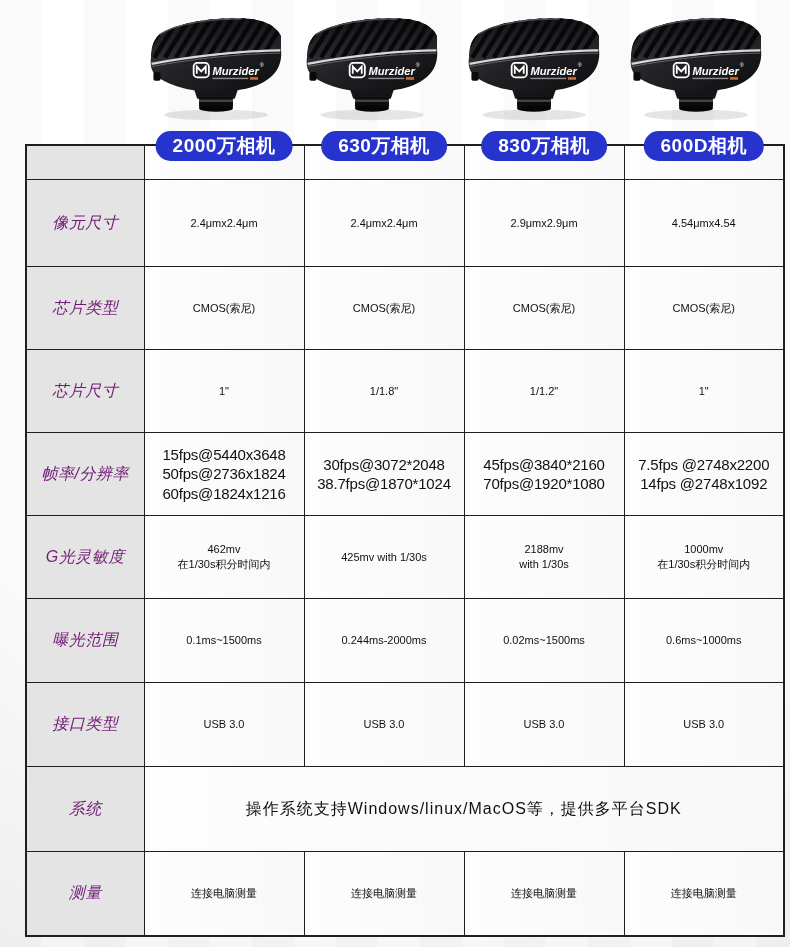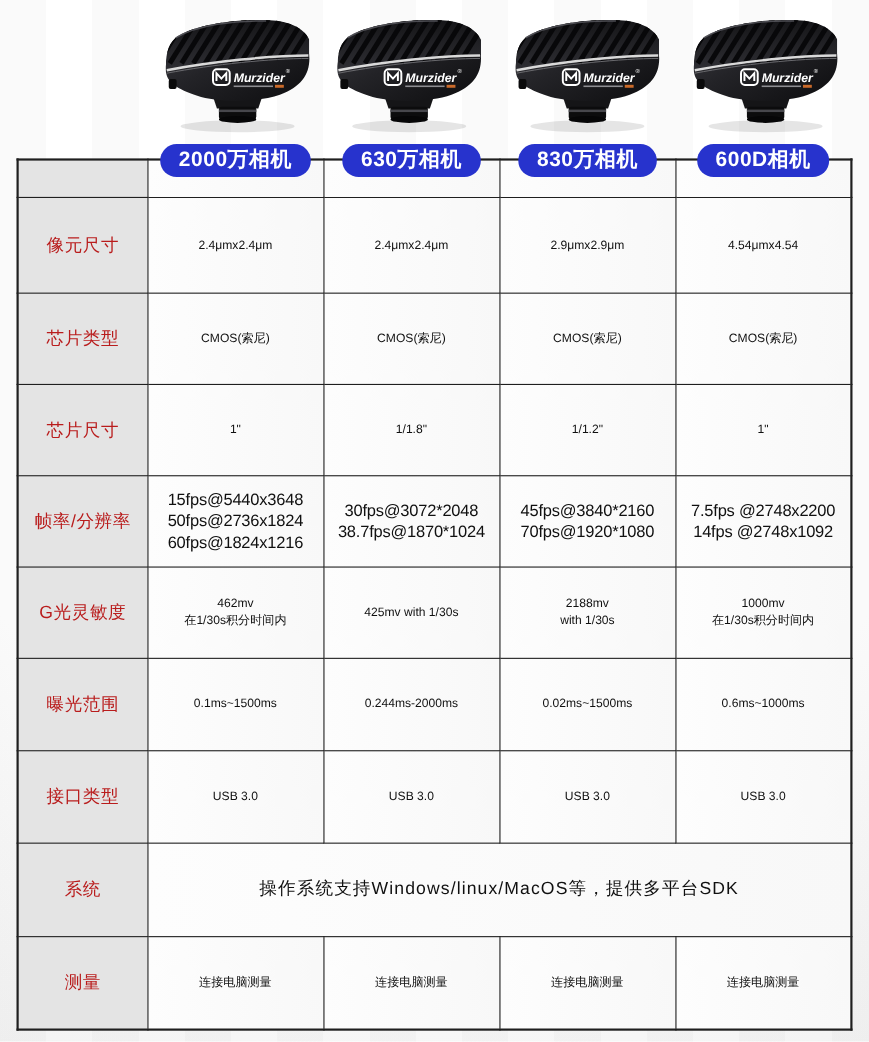--- a/index.html
+++ b/index.html
@@ -25,36 +25,36 @@
   .cameras{position:absolute;top:10px;left:0;width:630px;height:128px;}
   .camera{position:absolute;width:152px;height:114px;}
   .camera.c1{left:140px;}
   .camera.c2{left:296px;}
   .camera.c3{left:458px;}
   .camera.c4{left:620px;}
   .camera svg{width:100%;height:100%;display:block;}
 
   
   table.comparison{
-    position:absolute;left:15px;top:144px;width:760px;
+    position:absolute;left:25px;top:144px;width:760px;
     border-collapse:collapse;table-layout:fixed;
     background:transparent;
     padding-left:18px;
   }
   table.comparison col.lab{width:118px;}
   table.comparison col.val{width:160px;}
   table.comparison td{
     border:1px solid var(--border);
     text-align:center;vertical-align:middle;
     overflow:visible;
   }
   table.comparison{border:2px solid var(--border);}
   td.label-cell{
     background:var(--label_bg);
-    font-size:16px;letter-spacing:0.5px;color:#b91c1c;
+    font-size:16px;letter-spacing:0.5px;color:#701a75;font-style:italic;
   }
   td.value-cell{
     background:linear-gradient(90deg,#fdfdfd 0%,#f8f8f8 100%);
     font-size:11px;color:#101010;
     white-space:pre-line;line-height:1.35;
   }
   tr.r-frame td.value-cell{font-size:15px;line-height:1.3;letter-spacing:-0.2px;}
   td.span-cell{letter-spacing:1px;font-size:16px;}
 
   

